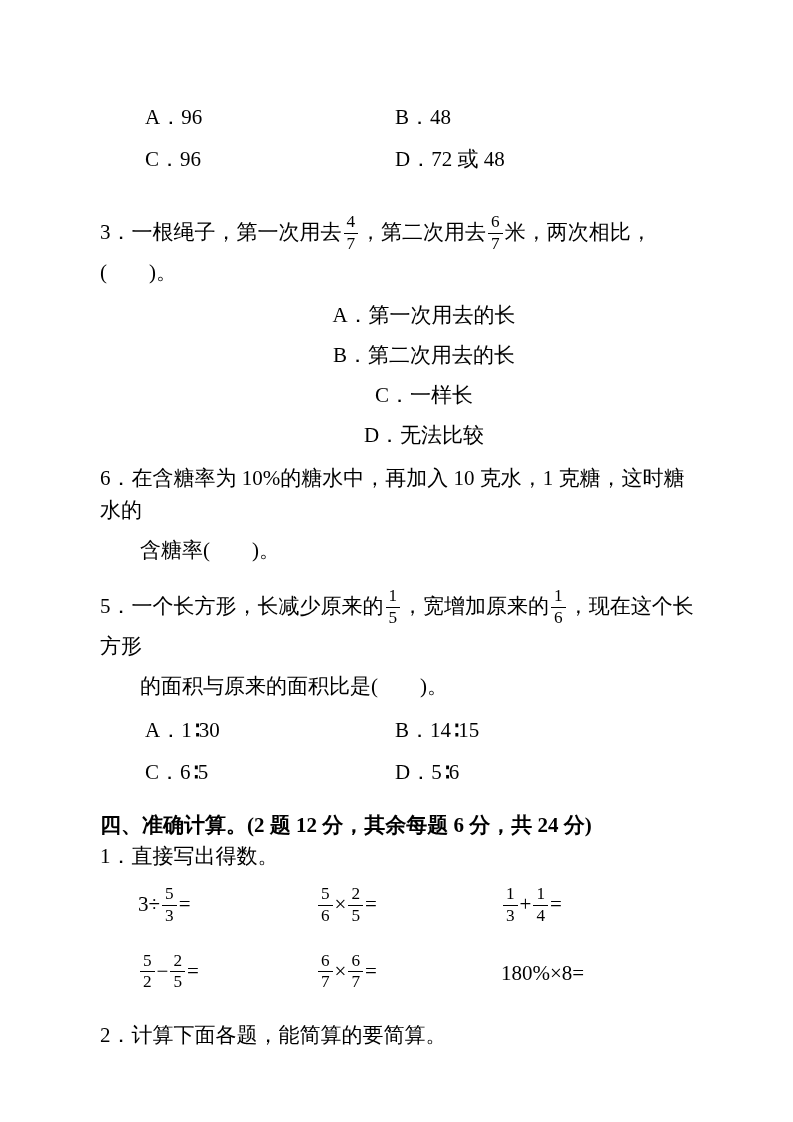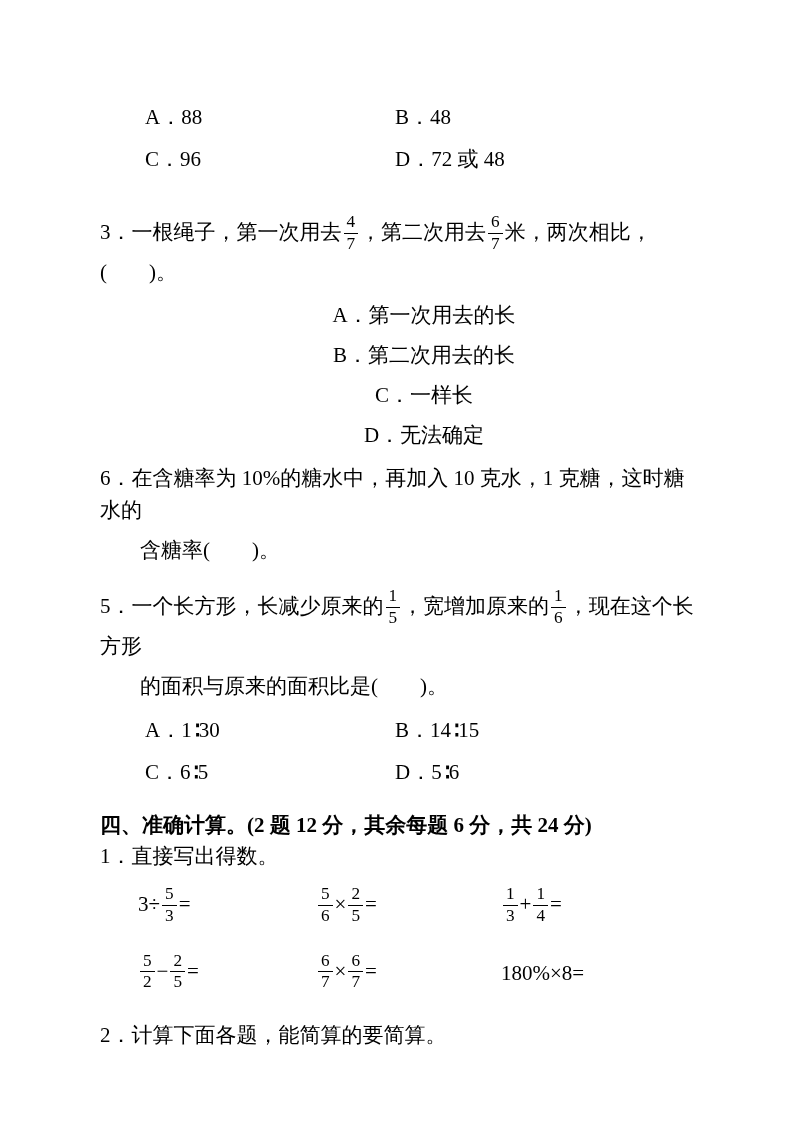--- a/index.html
+++ b/index.html
@@ -57,32 +57,32 @@
   .mt-calc1   { margin-top: 12px; }
   .mt-calc2   { margin-top: 22px; }
   .mt-item2   { margin-top: 24px; }
 </style>
 </head>
 <body>
 
 <div class="page">
 
   <div class="opt-grid">
-    <div class="opt">A．88</div>
+    <div class="opt">A．96</div>
     <div class="opt">B．48</div>
     <div class="opt">C．96</div>
     <div class="opt">D．72 或 48</div>
   </div>
 
   <div class="stem mt-q3stem">3．一根绳子，第一次用去<span class="frac"><span class="num">4</span><span class="den">7</span></span>，第二次用去<span class="frac"><span class="num">6</span><span class="den">7</span></span>米，两次相比，(　　)。</div>
   <div class="opt-col mt-q3opts">
     <div class="opt">A．第一次用去的长</div>
     <div class="opt">B．第二次用去的长</div>
     <div class="opt">C．一样长</div>
-    <div class="opt">D．无法确定</div>
+    <div class="opt">D．无法比较</div>
   </div>
 
   <div class="stem mt-q4stem">6．在含糖率为 10%的糖水中，再加入 10 克水，1 克糖，这时糖水的</div>
   <div class="stem-cont mt-line2">含糖率(　　)。</div>
 
   <div class="stem mt-q5stem">5．一个长方形，长减少原来的<span class="frac"><span class="num">1</span><span class="den">5</span></span>，宽增加原来的<span class="frac"><span class="num">1</span><span class="den">6</span></span>，现在这个长方形</div>
   <div class="stem-cont mt-line2">的面积与原来的面积比是(　　)。</div>
   <div class="opt-grid mt-optgrid">
     <div class="opt">A．1∶30</div>
     <div class="opt">B．14∶15</div>

